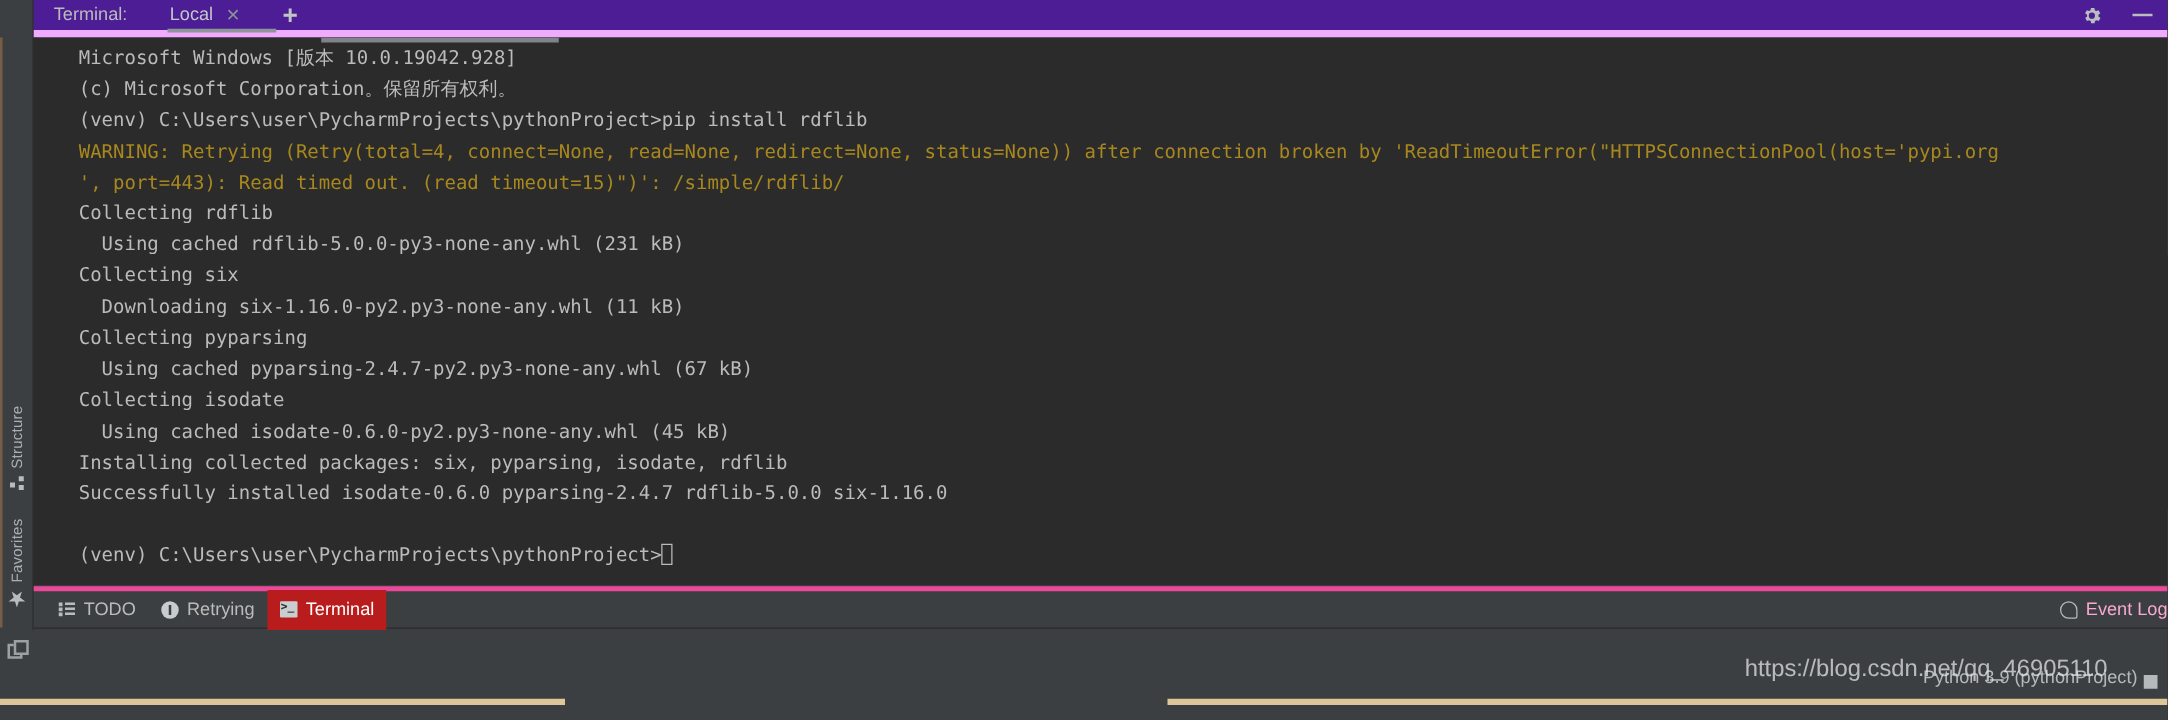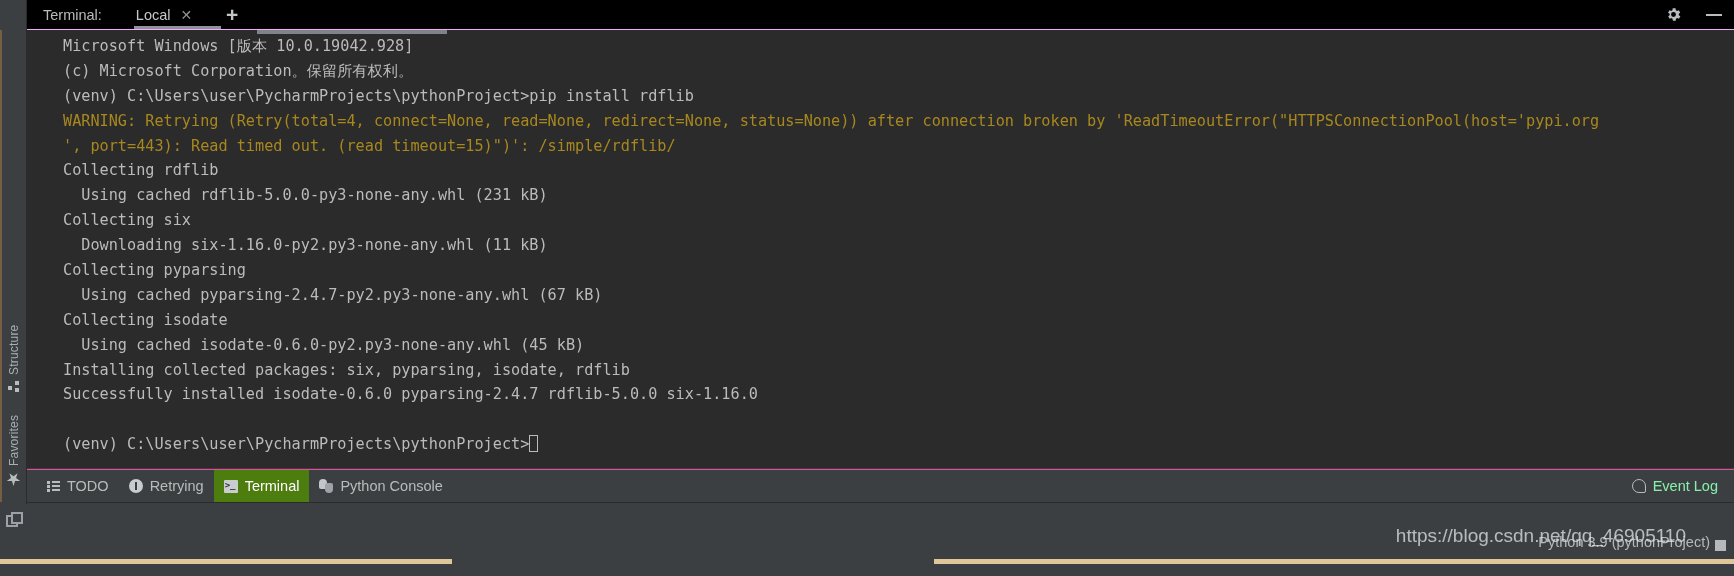--- a/index.html
+++ b/index.html
@@ -83,22 +83,22 @@
     position:absolute; left:5px; top:0px; width:12px; height:12px;
     border:2px solid #9ba1a5; box-sizing:border-box; background:#3c3f41;
   }
 
   
   .term-header {
     position: absolute;
     left: 27px; top: 0;
     width: 1707px;
     height: 30px;
-    background: #000000;
-    border-bottom: 1px solid #f0abfc;
+    background: #4c1d95;
+    border-bottom: 6px solid #f0abfc;
     box-sizing: border-box;
     display: flex;
     align-items: center;
   }
   .term-label {
     color: #bbbbbb;
     font-size: 14.5px;
     margin-left: 16px;
     white-space: nowrap;
   }
@@ -195,39 +195,39 @@
     margin-left: 0px;
   }
 
   
   .bottom-bar {
     position: absolute;
     left: 27px; top: 469px;
     width: 1707px;
     height: 34px;
     background: #3c3f41;
-    border-top: 1px solid #ec4899;
+    border-top: 4px solid #ec4899;
     border-bottom: 1px solid #2b2b2b;
     box-sizing: border-box;
     display: flex;
     align-items: center;
   }
   .bbtn {
     display: flex;
     align-items: center;
     gap: 7px;
     height: 32px;
     padding: 0 10px;
     color: #bbbbbb;
     font-size: 14.5px;
     white-space: nowrap;
   }
   .bbtn.first { margin-left: 10px; }
   .bbtn.active {
-    background: #4d7c0f;
+    background: #b91c1c;
     color: #ffffff;
   }
   .bbtn-icon { display: inline-flex; align-items: center; justify-content: center; }
   .icon-todo {
     width: 13px; height: 11px;
     background:
       linear-gradient(#b8bcbf,#b8bcbf) 0 0/3px 3px no-repeat,
       linear-gradient(#b8bcbf,#b8bcbf) 5px 0/8px 2px no-repeat,
       linear-gradient(#b8bcbf,#b8bcbf) 0 4px/3px 3px no-repeat,
       linear-gradient(#b8bcbf,#b8bcbf) 5px 4px/8px 2px no-repeat,
@@ -288,22 +288,21 @@
     border-radius: 4px 4px 2px 2px;
   }
   .icon-pyconsole .a { left: 0; top: 0; background: #c3c7ca; }
   .icon-pyconsole .b { left: 6px; top: 4px; background: #9ea3a7; border-radius: 2px 2px 4px 4px; }
 
   .bottom-right {
     margin-left: auto;
     display: flex;
     align-items: center;
     gap: 7px;
-    padding-right: 16px;
-    color: #86efac;
+    color: #f9a8d4;
     font-size: 14.5px;
   }
   .icon-eventlog {
     width: 14px; height: 14px;
     border: 1.6px solid #b8bcbf;
     border-radius: 50% 50% 2px 50%;
     box-sizing: border-box;
   }
 
   
@@ -431,29 +430,20 @@
     </div>
 
     <div class="bbtn active">
       <span class="bbtn-icon">
           <span class="icon-terminal"></span>
         </span>
       <span>Terminal</span>
     </div>
 
 
-    <div class="bbtn">
-      <span class="bbtn-icon">
-        <span class="icon-pyconsole">
-            <span class="a"></span>
-            <span class="b"></span>
-          </span>
-      </span>
-      <span>Python Console</span>
-    </div>
 
     <div class="bottom-right">
       <span class="icon-eventlog"></span>
       <span>Event Log</span>
     </div>
   </div>
 
   <div class="status-bar">
     <div class="status-left-icon">
       <span class="sq1" style="position:absolute;left:0;top:3px;width:12px;height:12px;border:2px solid #9ba1a5;box-sizing:border-box;background:#3c3f41;"></span>

